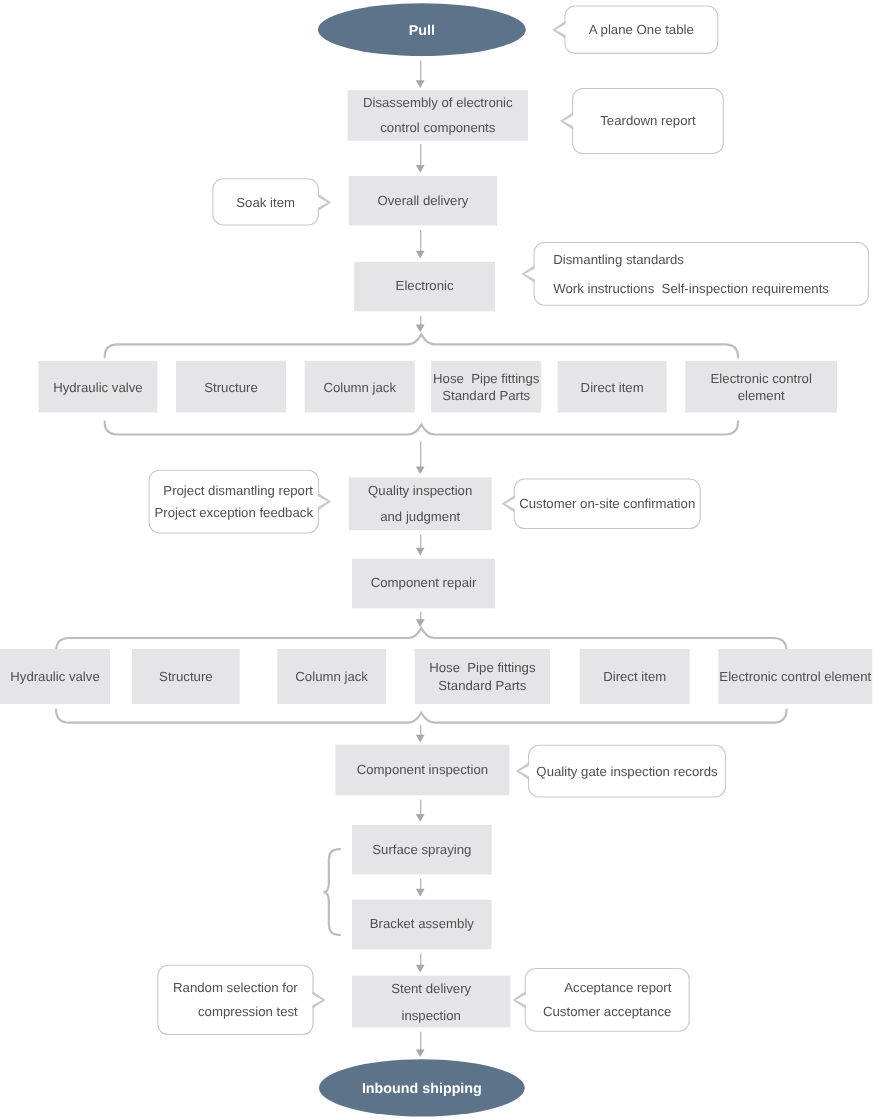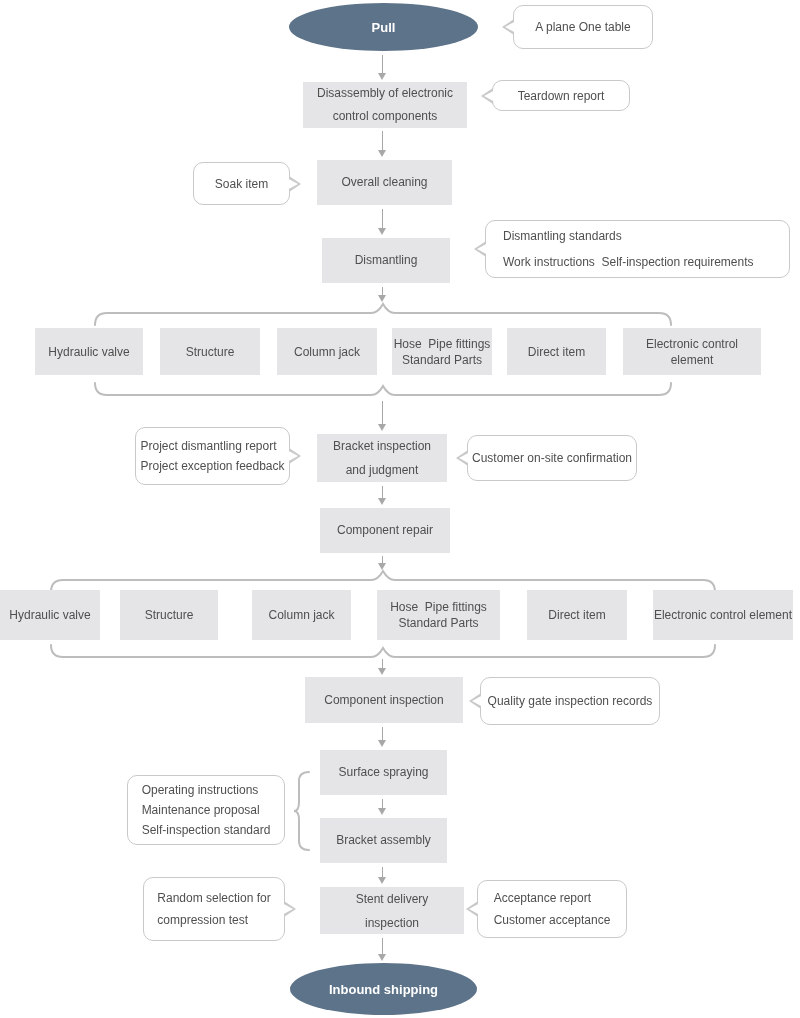--- a/index.html
+++ b/index.html
@@ -19,21 +19,21 @@
   .pbox{position:absolute;background:var(--box-bg);color:var(--box-text);
         display:flex;align-items:center;justify-content:center;text-align:center;
         font-size:12px;white-space:pre-line;}
   .sbox{line-height:23px;}
   .rbox{line-height:16px;}
 
   
   .co{position:absolute;background:#fff;border:1px solid var(--callout-border);
       border-radius:10px;color:var(--box-text);font-size:12px;
       display:flex;flex-direction:column;align-items:center;justify-content:center;
-      text-align:left;white-space:pre-line;line-height:18px;}
+      text-align:right;white-space:pre-line;line-height:18px;}
   .co.left-align{align-items:flex-start;text-align:left;padding-left:17px;padding-right:6px;}
   .co.tail-l::before{content:'';position:absolute;left:-12px;top:50%;transform:translateY(-50%);
       width:0;height:0;border-top:8px solid transparent;border-bottom:8px solid transparent;
       border-right:12px solid var(--callout-border);}
   .co.tail-l::after{content:'';position:absolute;left:-9px;top:50%;transform:translateY(-50%);
       width:0;height:0;border-top:6.5px solid transparent;border-bottom:6.5px solid transparent;
       border-right:11px solid #fff;}
   .co.tail-r::before{content:'';position:absolute;right:-12px;top:50%;transform:translateY(-50%);
       width:0;height:0;border-top:8px solid transparent;border-bottom:8px solid transparent;
       border-left:12px solid var(--callout-border);}
@@ -54,32 +54,32 @@
 </head>
 <body>
 
 <div class="stage">
 
   <div class="oval" style="left:289px;top:3px;width:189px;height:48px">Pull</div>
   <div class="co tail-l" style="left:513px;top:5px;width:140px;height:44px">A plane One table</div>
 
   <div class="arrow" style="left:378px;top:55px;height:25px"></div>
 
-  <div class="pbox sbox" style="left:303px;top:82px;width:164px;height:46px">Disassembly of electronic
+  <div class="pbox sbox" style="left:316px;top:82px;width:164px;height:46px">Disassembly of electronic
 control components</div>
-  <div class="co tail-l" style="left:492px;top:80px;width:138px;height:31px">Teardown report</div>
+  <div class="co tail-l" style="left:520px;top:80px;width:138px;height:60px">Teardown report</div>
 
   <div class="arrow" style="left:378px;top:131px;height:26px"></div>
 
-  <div class="pbox sbox" style="left:317px;top:160px;width:135px;height:45px">Overall cleaning</div>
+  <div class="pbox sbox" style="left:317px;top:160px;width:135px;height:45px">Overall delivery</div>
   <div class="co tail-r" style="left:193px;top:162px;width:97px;height:43px">Soak item</div>
 
   <div class="arrow" style="left:378px;top:209px;height:26px"></div>
 
-  <div class="pbox sbox" style="left:322px;top:238px;width:128px;height:45px">Dismantling</div>
+  <div class="pbox sbox" style="left:322px;top:238px;width:128px;height:45px">Electronic</div>
   <div class="co tail-l left-align" style="left:485px;top:220px;width:305px;height:58px;line-height:26px">Dismantling standards
 Work instructions &nbsp;Self-inspection requirements</div>
 
   <div class="arrow" style="left:378px;top:287px;height:15px"></div>
 
   <svg class="brace" style="left:94px;top:301px" width="580" height="26" viewBox="0 0 580 26">
     <path d="M1,24 Q1,12 13,12 L277,12 Q284,12 289,3 Q294,12 301,12 L565,12 Q577,12 577,24"></path>
   </svg>
 
   <div class="pbox rbox" style="left:35px;top:328px;width:108px;height:47px">Hydraulic valve</div>
@@ -89,21 +89,21 @@
 Standard Parts</div>
   <div class="pbox rbox" style="left:507px;top:328px;width:99px;height:47px">Direct item</div>
   <div class="pbox rbox" style="left:623px;top:328px;width:138px;height:47px">Electronic control element</div>
 
   <svg class="brace" style="left:94px;top:381px" width="580" height="26" viewBox="0 0 580 26">
     <path d="M1,2 Q1,14 13,14 L277,14 Q284,14 289,5 Q294,14 301,14 L565,14 Q577,14 577,2"></path>
   </svg>
 
   <div class="arrow" style="left:378px;top:401px;height:30px"></div>
 
-  <div class="pbox sbox" style="left:317px;top:434px;width:130px;height:48px;line-height:24px">Bracket inspection
+  <div class="pbox sbox" style="left:317px;top:434px;width:130px;height:48px;line-height:24px">Quality inspection
 and judgment</div>
   <div class="co tail-r" style="left:135px;top:427px;width:155px;height:58px;line-height:20px">Project dismantling report
 Project exception feedback</div>
   <div class="co tail-l" style="left:467px;top:435px;width:170px;height:46px">Customer on-site confirmation</div>
 
   <div class="arrow" style="left:378px;top:486px;height:19px"></div>
 
   <div class="pbox sbox" style="left:320px;top:508px;width:130px;height:45px">Component repair</div>
 
   <div class="arrow" style="left:378px;top:556px;height:14px"></div>
@@ -125,23 +125,20 @@
   </svg>
 
   <div class="arrow" style="left:378px;top:659px;height:16px"></div>
 
   <div class="pbox sbox" style="left:305px;top:677px;width:158px;height:46px">Component inspection</div>
   <div class="co tail-l" style="left:480px;top:677px;width:180px;height:48px">Quality gate inspection records</div>
 
   <div class="arrow" style="left:378px;top:727px;height:20px"></div>
 
   <div class="pbox sbox" style="left:320px;top:750px;width:127px;height:45px">Surface spraying</div>
-  <div class="co" style="left:127px;top:775px;width:158px;height:70px;line-height:20px">Operating instructions
-Maintenance proposal
-Self-inspection standard</div>
   <svg class="brace" style="left:293px;top:771px" width="18" height="80" viewBox="0 0 18 80">
     <path d="M16,1 Q6,1 6,10 L6,31 Q6,40 1,40 Q6,40 6,49 L6,70 Q6,79 16,79" stroke-width="1.6"></path>
   </svg>
 
   <div class="arrow" style="left:378px;top:799px;height:16px"></div>
 
   <div class="pbox sbox" style="left:320px;top:818px;width:127px;height:45px">Bracket assembly</div>
 
   <div class="arrow" style="left:378px;top:867px;height:17px"></div>
 

